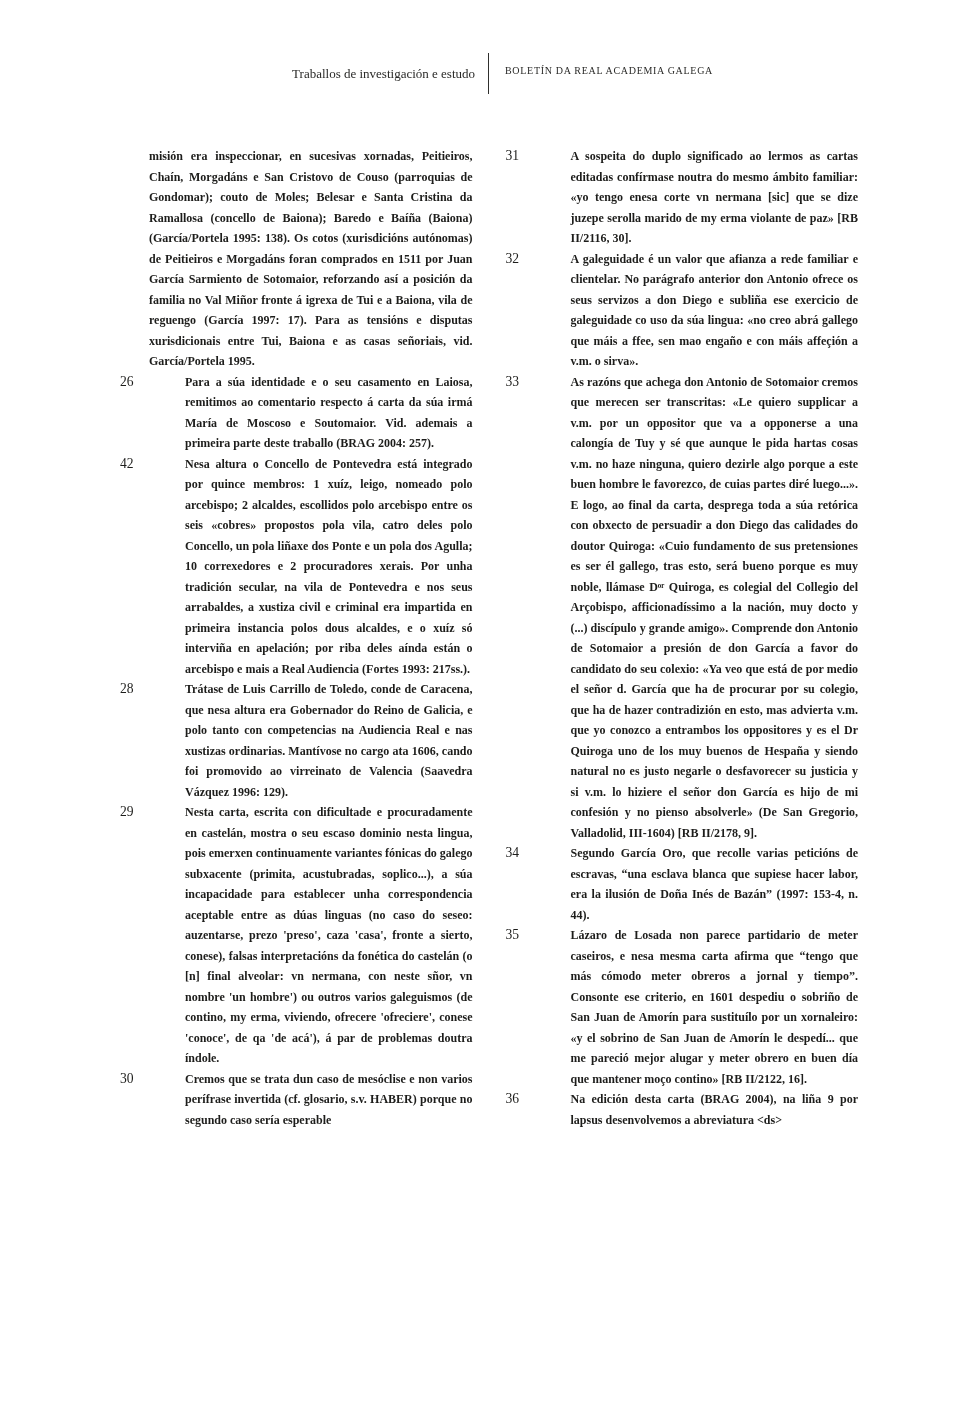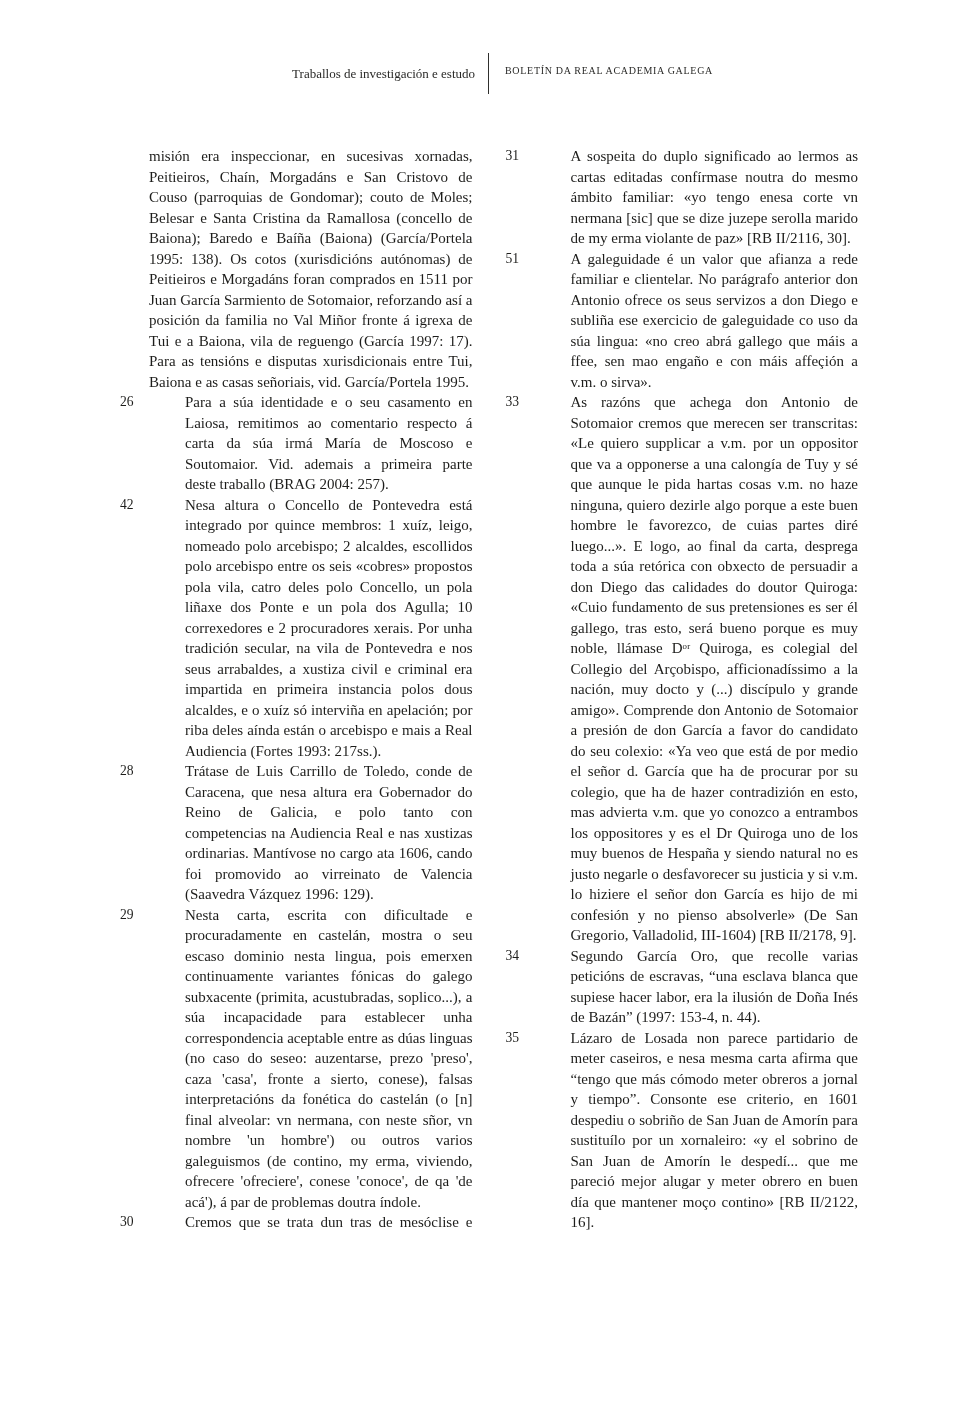--- a/index.html
+++ b/index.html
@@ -42,23 +42,24 @@
   .columns {
     position: absolute;
     top: 146px;
     left: 120px;
     right: 117px;
     display: flex;
     gap: 33px;
   }
   .column { flex: 1 1 0; min-width: 0; }
   .cont, .note-text {
-    font-size: 15px;
+    font-size: 12px;
     line-height: 20.5px;
     text-align: justify;
+    font-weight: bold;
   }
   .cont { margin-left: 29px; }
   .note { display: flex; gap: 36px; }
   .note-num {
     flex: 0 0 29px;
     font-size: 13.6px;
     line-height: 20.5px;
   }
   .note-text { flex: 1 1 auto; min-width: 0; }
   
@@ -109,32 +110,32 @@
           <div class="note">
             <span class="note-num">28</span>
             <span class="note-text">Trátase de Luis Carrillo de Toledo, conde de Caracena, que nesa altura era Gobernador do Reino de Galicia, e polo tanto con competencias na Audiencia Real e nas xustizas ordinarias. Mantívose no cargo ata 1606, cando foi promovido ao virreinato de Valencia (Saavedra Vázquez 1996: 129).</span>
           </div>
           <div class="note">
             <span class="note-num">29</span>
             <span class="note-text">Nesta carta, escrita con dificultade e procuradamente en castelán, mostra o seu escaso dominio nesta lingua, pois emerxen continuamente variantes fónicas do galego subxacente (primita, acustubradas, soplico...), a súa incapacidade para establecer unha correspondencia aceptable entre as dúas linguas (no caso do seseo: auzentarse, prezo 'preso', caza 'casa', fronte a sierto, conese), falsas interpretacións da fonética do castelán (o [n] final alveolar: vn nermana, con neste sñor, vn nombre 'un hombre') ou outros varios galeguismos (de contino, my erma, viviendo, ofrecere 'ofreciere', conese 'conoce', de qa 'de acá'), á par de problemas doutra índole.</span>
           </div>
           <div class="note">
             <span class="note-num">30</span>
-            <span class="note-text">Cremos que se trata dun tras de mesóclise e non dunha perífrase invertida (cf. glosario, s.v. HABER) porque no segundo caso sería esperable</span>
+            <span class="note-text">Cremos que se trata dun caso de mesóclise e non varios perífrase invertida (cf. glosario, s.v. HABER) porque no segundo caso sería esperable</span>
           </div>
         </div>
     </section>
     <section class="column">
       <div>
           <div class="note">
             <span class="note-num">31</span>
             <span class="note-text">A sospeita do duplo significado ao lermos as cartas editadas confírmase noutra do mesmo ámbito familiar: «yo tengo enesa corte vn nermana [sic] que se dize juzepe serolla marido de my erma violante de paz» [RB II/2116, 30].</span>
           </div>
           <div class="note">
-            <span class="note-num">51</span>
+            <span class="note-num">32</span>
             <span class="note-text">A galeguidade é un valor que afianza a rede familiar e clientelar. No parágrafo anterior don Antonio ofrece os seus servizos a don Diego e subliña ese exercicio de galeguidade co uso da súa lingua: «no creo abrá gallego que máis a ffee, sen mao engaño e con máis affeçión a v.m. o sirva».</span>
           </div>
           <div class="note">
             <span class="note-num">33</span>
             <span class="note-text">As razóns que achega don Antonio de Sotomaior cremos que merecen ser transcritas: «Le quiero supplicar a v.m. por un oppositor que va a opponerse a una calongía de Tuy y sé que aunque le pida hartas cosas v.m. no haze ninguna, quiero dezirle algo porque a este buen hombre le favorezco, de cuias partes diré luego...». E logo, ao final da carta, desprega toda a súa retórica con obxecto de persuadir a don Diego das calidades do doutor Quiroga: «Cuio fundamento de sus pretensiones es ser él gallego, tras esto, será bueno porque es muy noble, llámase Dᵒʳ Quiroga, es colegial del Collegio del Arçobispo, afficionadíssimo a la nación, muy docto y (...) discípulo y grande amigo». Comprende don Antonio de Sotomaior a presión de don García a favor do candidato do seu colexio: «Ya veo que está de por medio el señor d. García que ha de procurar por su colegio, que ha de hazer contradizión en esto, mas advierta v.m. que yo conozco a entrambos los oppositores y es el Dr Quiroga uno de los muy buenos de Hespaña y siendo natural no es justo negarle o desfavorecer su justicia y si v.m. lo hiziere el señor don García es hijo de mi confesión y no pienso absolverle» (De San Gregorio, Valladolid, III-1604) [RB II/2178, 9].</span>
           </div>
           <div class="note">
             <span class="note-num">34</span>
             <span class="note-text">Segundo García Oro, que recolle varias peticións de escravas, “una esclava blanca que supiese hacer labor, era la ilusión de Doña Inés de Bazán” (1997: 153-4, n. 44).</span>
           </div>

